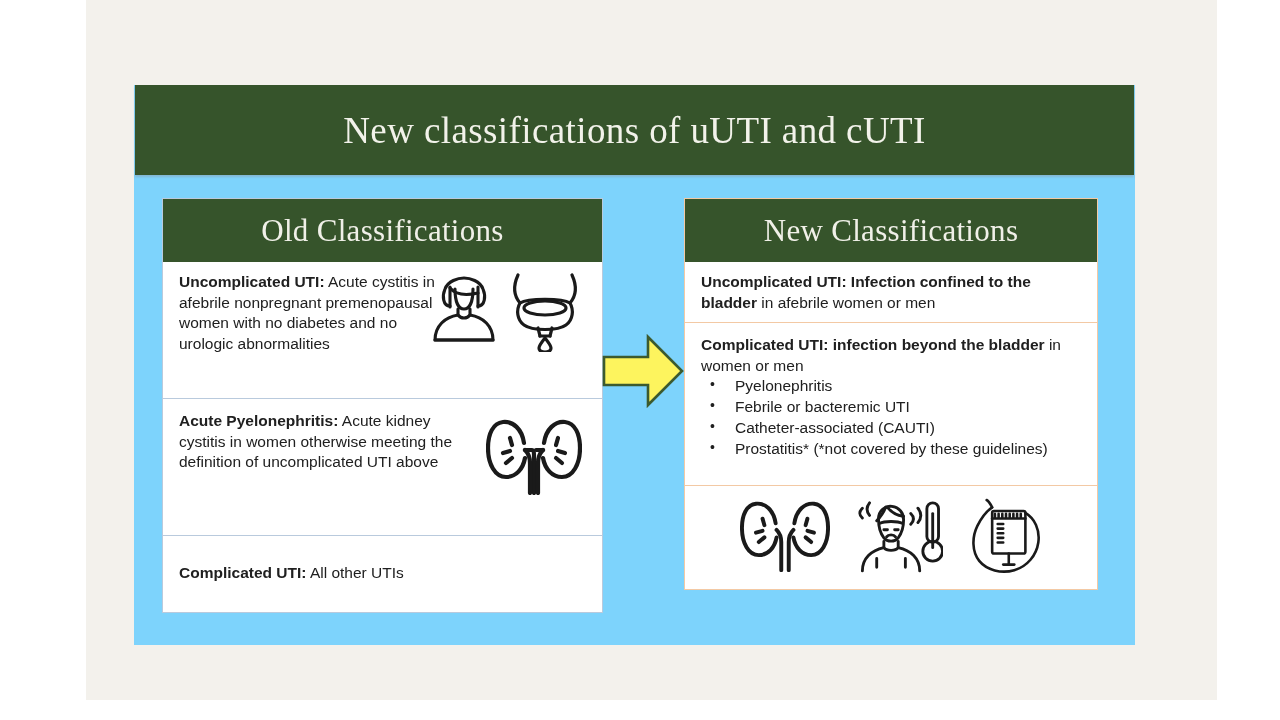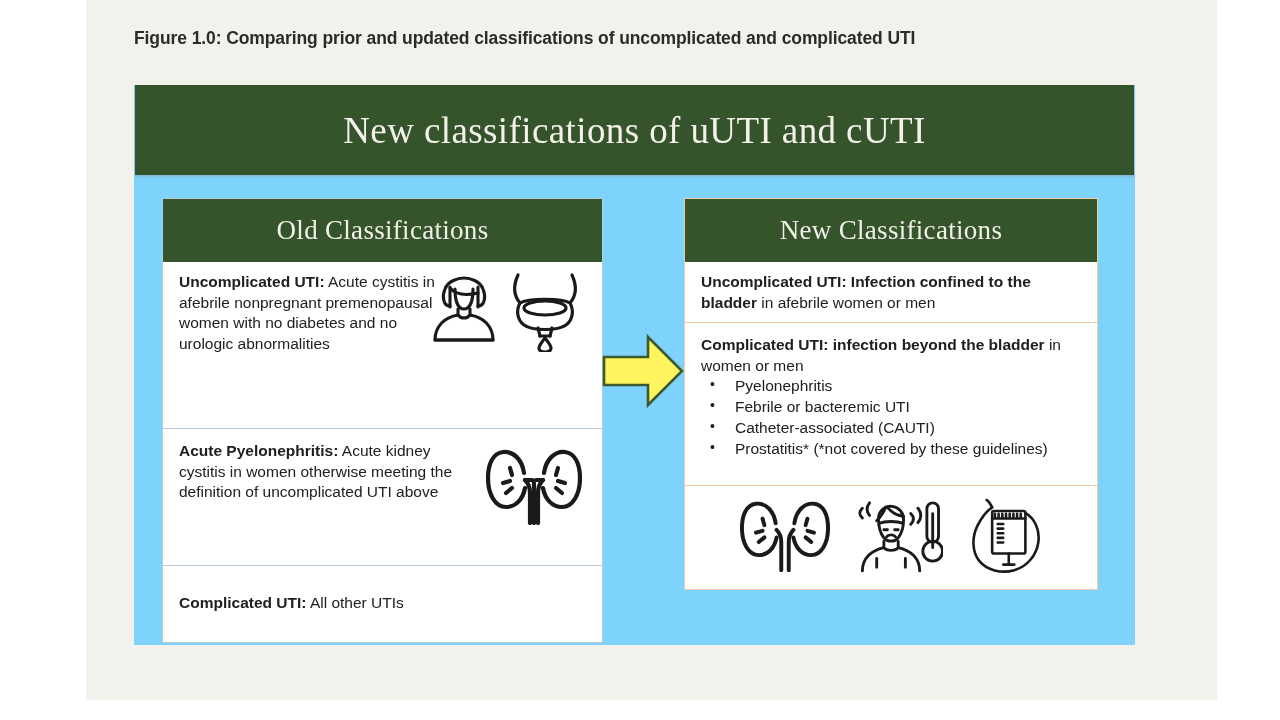--- a/index.html
+++ b/index.html
@@ -76,21 +76,21 @@
 
   .col-header {
     height: 63px;
     background: #36542b;
     display: flex;
     align-items: center;
     justify-content: center;
   }
   .col-header-text {
     font-family: "Liberation Serif", serif;
-    font-size: 27px;
+    font-size: 31px;
     color: #f0f0e8;
     letter-spacing: 0.3px;
   }
 
   #column-old .col-header { border: 1px solid #b9cadd; border-bottom: none; }
   #column-new .col-header { border: 1px solid #f3c9a4; border-bottom: none; justify-content: center; }
 
   .cell {
     position: relative;
     background: #ffffff;
@@ -103,21 +103,21 @@
 
   .cell-text {
     font-size: 15.5px;
     line-height: 1.33;
     color: #202020;
     padding: 10px 14px 10px 16px;
   }
   .cell-text b { font-weight: bold; }
 
   
-  #cell-old-uncomplicated { height: 167px; }
+  #cell-old-uncomplicated { height: 137px; }
   #cell-old-uncomplicated .cell-text { width: 258px; }
   #cell-old-pyelo { height: 137px; }
   #cell-old-pyelo .cell-text { width: 275px; padding-top: 12px; }
   #cell-old-complicated { height: 77px; }
   #cell-old-complicated .cell-text { padding-top: 27px; }
 
   
   #cell-new-uncomplicated { height: 61px; }
   #cell-new-uncomplicated .cell-text { }
   #cell-new-complicated { height: 163px; }
@@ -163,21 +163,20 @@
     top: 246px;
     width: 82px;
     height: 80px;
   }
 </style>
 </head>
 <body>
 
 <div id="page-panel">
 
-  <div id="figure-caption">Figure 1.0: Comparing prior and updated classifications of uncomplicated and complicated UTI</div>
 
   <div id="slide-card">
 
     <div id="slide-banner">
       <div id="slide-banner-title">New classifications of uUTI and cUTI</div>
     </div>
 
     <div class="column" id="column-old">
 
       <div class="col-header">

